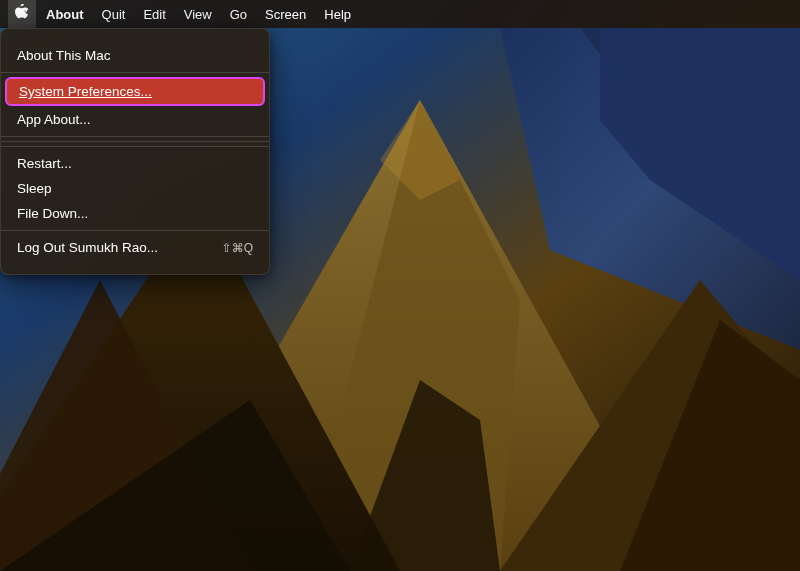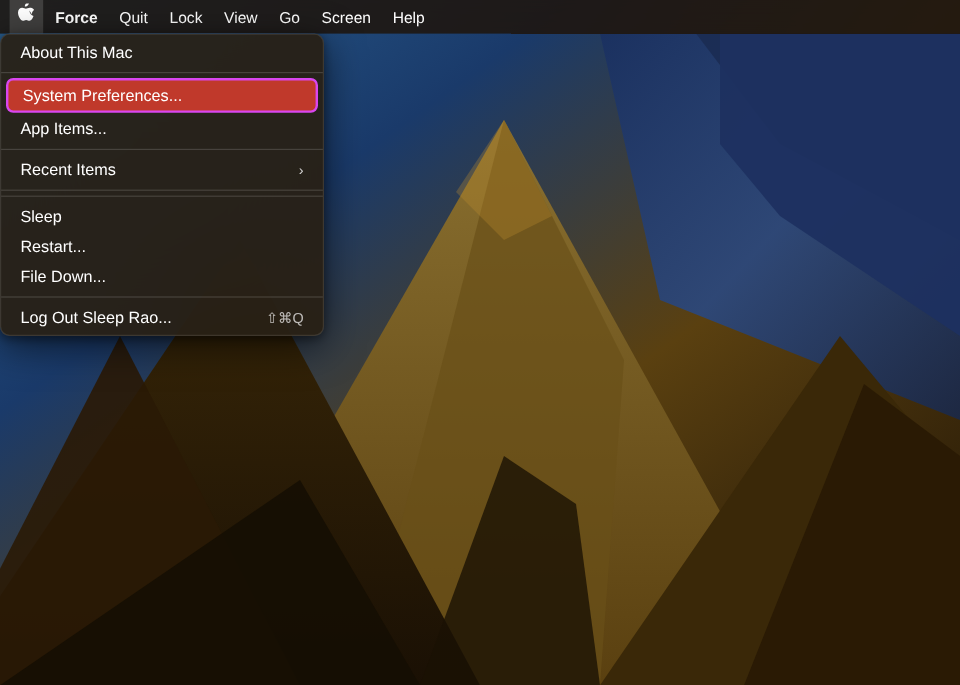--- a/index.html
+++ b/index.html
@@ -77,21 +77,21 @@
     }
 
     
     .dropdown {
       position: absolute;
       top: 28px;
       left: 0;
       width: 270px;
       background: rgba(40, 32, 20, 0.92);
       border-radius: 8px;
-      padding: 2px 0;
+      padding: 14px 0;
       z-index: 200;
       box-shadow: 0 8px 32px rgba(0,0,0,0.6), 0 2px 8px rgba(0,0,0,0.4);
       backdrop-filter: blur(40px);
       border: 1px solid rgba(255,255,255,0.1);
       text-align: right;
     }
 
     .menu-item {
       display: flex;
       align-items: center;
@@ -103,20 +103,21 @@
       min-height: 24px;
       position: relative;
     }
 
     .menu-item.highlighted {
       background: #c0392b;
       border: 2px solid #d946ef;
       border-radius: 6px;
       margin: 1px 4px;
       padding: 5px 12px;
+      text-decoration: underline;
     }
 
     .menu-separator {
       height: 1px;
       background: rgba(255,255,255,0.15);
       margin: 4px 0;
     }
 
     .menu-item-shortcut {
       color: rgba(255,255,255,0.7);
@@ -196,70 +197,66 @@
 
     <polygon points="380,160 420,100 460,180 420,200" fill="#c09030" opacity="0.3"></polygon>
   </svg>
 
   <div class="menubar">
     <div class="menubar-apple">
       <span><svg width="14" height="17" viewBox="0 0 14 17" fill="white" xmlns="http://www.w3.org/2000/svg">
       <path d="M11.5 8.8c0-2.3 1.9-3.4 2-3.5-1.1-1.6-2.8-1.8-3.4-1.8-1.4-0.1-2.8 0.8-3.5 0.8-0.7 0-1.9-0.8-3.1-0.8C1.7 3.6 0 4.8 0 7.5c0 1.7 0.6 3.5 1.5 4.7 0.7 1 1.5 2.1 2.6 2.1 1 0 1.4-0.7 2.7-0.7 1.3 0 1.6 0.7 2.7 0.7 1.1 0 1.9-1.1 2.6-2.1 0.4-0.6 0.6-1.2 0.8-1.8-1.8-0.7-3.4-2.5-3.4-4.6zm-3.2-7.5c0.6-0.7 1-1.7 0.9-2.6-0.9 0-2 0.6-2.6 1.3-0.5 0.6-1 1.6-0.9 2.5 1 0.1 2-0.5 2.6-1.2z"></path>
     </svg></span>
     </div>
-    <div class="menubar-item bold">Force</div>
+    <div class="menubar-item bold">About</div>
     <div class="menubar-item">Quit</div>
-    <div class="menubar-item">Lock</div>
+    <div class="menubar-item">Edit</div>
     <div class="menubar-item">View</div>
     <div class="menubar-item">Go</div>
     <div class="menubar-item">Screen</div>
     <div class="menubar-item">Help</div>
   </div>
 
   <div class="dropdown">
 
     <div class="menu-item">
       <span>About This Mac</span>
     </div>
 
     <div class="menu-separator"></div>
 
     <div class="menu-item highlighted">
       <span>System Preferences...</span>
     </div>
 
     <div class="menu-item">
-      <span>App Items...</span>
-    </div>
-
-    <div class="menu-separator"></div>
-
-    <div class="menu-item">
-      <span>Recent Items</span>
-      <span class="menu-item-arrow">›</span>
-    </div>
-
-    <div class="menu-separator"></div>
-
-
-    <div class="menu-separator"></div>
+      <span>App About...</span>
+    </div>
+
+    <div class="menu-separator"></div>
+
+
+    <div class="menu-separator"></div>
+
+
+    <div class="menu-separator"></div>
+
+    <div class="menu-item">
+      <span>Restart...</span>
+    </div>
 
     <div class="menu-item">
       <span>Sleep</span>
     </div>
 
     <div class="menu-item">
-      <span>Restart...</span>
-    </div>
-
-    <div class="menu-item">
       <span>File Down...</span>
     </div>
 
     <div class="menu-separator"></div>
 
 
     <div class="menu-item">
-      <span>Log Out Sleep Rao...</span>
+      <span>Log Out Sumukh Rao...</span>
       <span class="menu-item-shortcut">⇧⌘Q</span>
     </div>
   </div>
 </div>
 
 </body></html>

